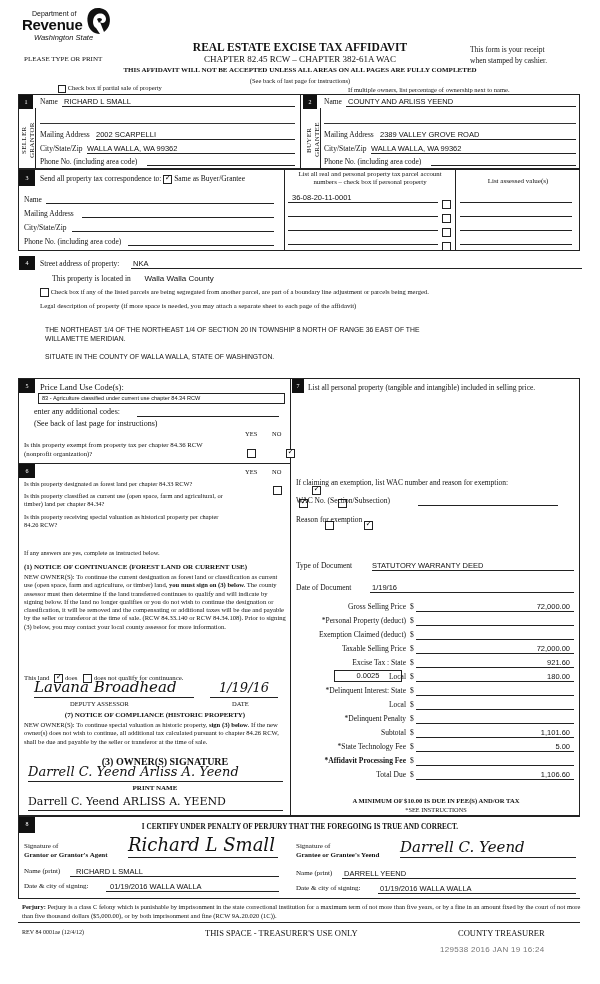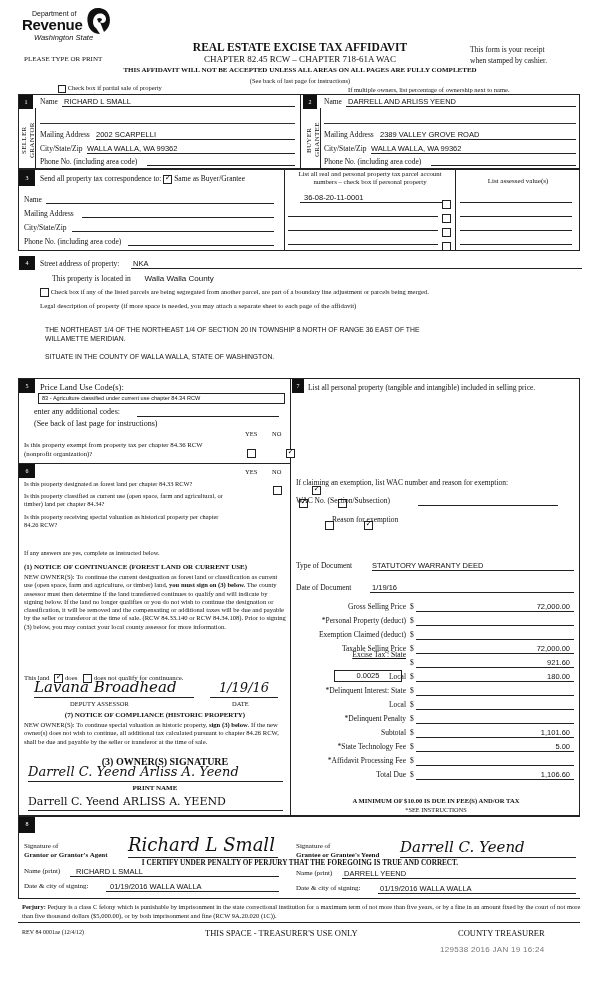--- a/index.html
+++ b/index.html
@@ -47,21 +47,21 @@
   <div class="abs sans bold" style="left:0;top:10px;font-size:15px;letter-spacing:-0.3px;">Revenue</div>
   <div class="abs sans" style="left:12px;top:27px;font-size:7.5px;font-style:italic;">Washington State</div>
   <svg class="abs" style="left:62px;top:0;" width="28" height="30" viewBox="0 0 28 30">
     <path d="M14 2 C5 2 2 10 4 18 C5 24 10 28 16 28 L12 22 C8 20 8 12 12 9 C16 6 22 8 22 13 C22 17 18 18 16 16 L20 26 C26 22 27 14 25 9 C23 4 19 2 14 2 Z" fill="#111"></path>
     <path d="M13 13 C15 11 18 12 18 14 L15 17 Z" fill="#111"></path>
   </svg>
 </div>
 
 <div class="abs" style="left:24px;top:55px;font-size:7px;">PLEASE TYPE OR PRINT</div>
 <div class="abs bold center" style="left:150px;width:300px;top:41px;font-size:11.5px;">REAL ESTATE EXCISE TAX AFFIDAVIT</div>
-<div class="abs center" style="left:150px;width:300px;top:54px;font-size:9px;">CHAPTER 82.45 RCW – CHAPTER 718-61A WAC</div>
+<div class="abs center" style="left:150px;width:300px;top:54px;font-size:9px;">CHAPTER 82.45 RCW – CHAPTER 382-61A WAC</div>
 <div class="abs" style="left:470px;top:45px;font-size:7.5px;">This form is your receipt</div>
 <div class="abs" style="left:470px;top:56px;font-size:7.5px;">when stamped by cashier.</div>
 <div class="abs bold center" style="left:60px;width:480px;top:66px;font-size:7px;">THIS AFFIDAVIT WILL NOT BE ACCEPTED UNLESS ALL AREAS ON ALL PAGES ARE FULLY COMPLETED</div>
 <div class="abs center" style="left:200px;width:200px;top:77px;font-size:6.5px;">(See back of last page for instructions)</div>
 <div class="abs lbl" style="left:58px;top:84px;font-size:6.5px;">
   <span class="cb" style="width:8px;height:8px;"></span>
   <span>Check box if partial sale of property</span>
 </div>
 <div class="abs" style="left:348px;top:86px;font-size:6.5px;">If multiple owners, list percentage of ownership next to name.</div>
 
@@ -94,21 +94,21 @@
   <span class="abs uline fill" style="left:107px;width:148px;top:0;height:9px;"></span>
 </div>
 
 
 <div class="num" style="left:303px;top:95px;">2</div>
 <div class="vlabel" style="left:305px;top:118px;height:44px;">
   <span>BUYER</span><br><span>GRANTEE</span>
 </div>
 <div class="abs lbl" style="left:324px;top:97px;width:252px;">
   <span>Name</span>
-  <span class="abs uline fill" style="left:22px;width:230px;top:0;padding-left:2px;">DARRELL AND ARLISS YEEND</span>
+  <span class="abs uline fill" style="left:22px;width:230px;top:0;padding-left:2px;">COUNTY AND ARLISS YEEND</span>
 </div>
 <div class="hline" style="left:324px;width:252px;top:123px;"></div>
 <div class="abs lbl" style="left:324px;top:130px;width:252px;">
   <span>Mailing Address</span>
   <span class="abs uline fill" style="left:56px;width:196px;top:0;">2389 VALLEY GROVE ROAD</span>
 </div>
 <div class="abs lbl" style="left:324px;top:144px;width:252px;">
   <span>City/State/Zip</span>
   <span class="abs uline fill" style="left:47px;width:205px;top:0;">WALLA WALLA, WA  99362</span>
 </div>
@@ -146,21 +146,21 @@
   <span class="abs uline" style="left:104px;width:146px;top:0;height:9px;"></span>
 </div>
 
 <div class="abs center" style="left:285px;width:170px;top:170px;font-size:6.8px;line-height:8px;">
   <span>List all real and personal property tax parcel account</span><br><span>numbers – check box if personal property</span>
 </div>
 <div class="abs center" style="left:456px;width:124px;top:177px;font-size:7px;">List assessed value(s)</div>
 
 
 <div class="abs" style="left:288px;top:193px;width:290px;height:12px;">
-  <span class="abs uline fill" style="left:12px;width:150px;top:0;height:10px;padding-left:4px;">36-08-20-11-0001</span>
+  <span class="abs uline fill" style="left:0;width:150px;top:0;height:10px;padding-left:4px;">36-08-20-11-0001</span>
   <span class="abs cb" style="left:154px;top:1px;"></span>
   <span class="abs uline" style="left:172px;width:112px;top:0;height:10px;"></span>
 </div>
 <div class="abs" style="left:288px;top:207px;width:290px;height:12px;">
   <span class="abs uline fill" style="left:0;width:150px;top:0;height:10px;"></span>
   <span class="abs cb" style="left:154px;top:1px;"></span>
   <span class="abs uline" style="left:172px;width:112px;top:0;height:10px;"></span>
 </div>
 <div class="abs" style="left:288px;top:221px;width:290px;height:12px;">
   <span class="abs uline fill" style="left:0;width:150px;top:0;height:10px;"></span>
@@ -262,21 +262,21 @@
 
 
 <div class="num" style="left:292px;top:379px;width:12px;">7</div>
 <div class="abs" style="left:308px;top:382px;width:260px;font-size:7.5px;line-height:12px;">List all  personal property (tangible and intangible) included in selling price.</div>
 
 <div class="abs" style="left:296px;top:478px;font-size:7.5px;white-space:nowrap;">If claiming an exemption, list WAC number and reason for exemption:</div>
 <div class="abs lbl" style="left:296px;top:496px;width:270px;font-size:7.5px;">
   <span>WAC No. (Section/Subsection)</span>
   <span class="abs uline" style="left:122px;width:140px;top:0;height:10px;"></span>
 </div>
-<div class="abs" style="left:296px;top:515px;font-size:7.5px;margin-left:36px;">Reason for exemption</div>
+<div class="abs" style="left:296px;top:515px;font-size:7.5px;">Reason for exemption</div>
 
 <div class="abs lbl" style="left:296px;top:561px;width:280px;font-size:7.5px;">
   <span>Type of Document</span>
   <span class="abs uline fill" style="left:76px;width:202px;top:0;">STATUTORY WARRANTY DEED</span>
 </div>
 <div class="abs lbl" style="left:296px;top:583px;width:280px;font-size:7.5px;">
   <span>Date of Document</span>
   <span class="abs uline fill" style="left:74px;width:204px;top:0;padding-left:2px;">1/19/16</span>
 </div>
 
@@ -291,21 +291,21 @@
   <div class="abs uline fill right" style="left:120px;width:158px;top:14px;height:10px;padding-right:4px;"></div>
 
   <div class="abs lbl right" style="left:0;width:110px;top:28px;font-size:7.5px;">Exemption Claimed (deduct)</div>
   <div class="abs lbl" style="left:114px;top:28px;font-size:7.5px;">$</div>
   <div class="abs uline fill right" style="left:120px;width:158px;top:28px;height:10px;padding-right:4px;"></div>
 
   <div class="abs lbl right" style="left:0;width:110px;top:42px;font-size:7.5px;">Taxable Selling Price</div>
   <div class="abs lbl" style="left:114px;top:42px;font-size:7.5px;">$</div>
   <div class="abs uline fill right" style="left:120px;width:158px;top:42px;height:10px;padding-right:4px;">72,000.00</div>
 
-  <div class="abs lbl right" style="left:0;width:110px;top:48px;font-size:7.5px;text-decoration:underline;">Excise Tax : State</div>
+  <div class="abs lbl right" style="left:0;width:110px;top:56px;font-size:7.5px;">Excise Tax : State</div>
   <div class="abs lbl" style="left:114px;top:56px;font-size:7.5px;">$</div>
   <div class="abs uline fill right" style="left:120px;width:158px;top:56px;height:10px;padding-right:4px;">921.60</div>
 
   <div class="abs sans center" style="left:38px;width:68px;top:68px;height:12px;border:1px solid #222;font-size:7.5px;line-height:10px;">0.0025</div>
   <div class="abs lbl right" style="left:0;width:110px;top:70px;font-size:7.5px;visibility:visible;">Local</div>
   <div class="abs lbl" style="left:114px;top:70px;font-size:7.5px;">$</div>
   <div class="abs uline fill right" style="left:120px;width:158px;top:70px;height:10px;padding-right:4px;">180.00</div>
 
   <div class="abs lbl right" style="left:0;width:110px;top:84px;font-size:7.5px;">*Delinquent Interest: State</div>
   <div class="abs lbl" style="left:114px;top:84px;font-size:7.5px;">$</div>
@@ -320,36 +320,36 @@
   <div class="abs uline fill right" style="left:120px;width:158px;top:112px;height:10px;padding-right:4px;"></div>
 
   <div class="abs lbl right" style="left:0;width:110px;top:126px;font-size:7.5px;">Subtotal</div>
   <div class="abs lbl" style="left:114px;top:126px;font-size:7.5px;">$</div>
   <div class="abs uline fill right" style="left:120px;width:158px;top:126px;height:10px;padding-right:4px;">1,101.60</div>
 
   <div class="abs lbl right" style="left:0;width:110px;top:140px;font-size:7.5px;">*State Technology Fee</div>
   <div class="abs lbl" style="left:114px;top:140px;font-size:7.5px;">$</div>
   <div class="abs uline fill right" style="left:120px;width:158px;top:140px;height:10px;padding-right:4px;">5.00</div>
 
-  <div class="abs lbl right" style="left:0;width:110px;top:154px;font-size:7.5px;">*Affidavit Processing Fee</div>
+  <div class="abs lbl right" style="left:0;width:110px;top:154px;font-size:7.5px;font-weight:bold;">*Affidavit Processing Fee</div>
   <div class="abs lbl" style="left:114px;top:154px;font-size:7.5px;">$</div>
   <div class="abs uline fill right" style="left:120px;width:158px;top:154px;height:10px;padding-right:4px;"></div>
 
   <div class="abs lbl right" style="left:0;width:110px;top:168px;font-size:7.5px;">Total Due</div>
   <div class="abs lbl" style="left:114px;top:168px;font-size:7.5px;">$</div>
   <div class="abs uline fill right" style="left:120px;width:158px;top:168px;height:10px;padding-right:4px;">1,106.60</div>
 </div>
 
 <div class="abs bold center" style="left:292px;width:288px;top:797px;font-size:6.6px;">A MINIMUM OF $10.00 IS DUE IN FEE(S) AND/OR TAX</div>
 <div class="abs center" style="left:292px;width:288px;top:806px;font-size:6.3px;">*SEE INSTRUCTIONS</div>
 
 
 <div class="box" style="left:18px;top:816px;width:562px;height:82px;border-bottom:none;border-right:none;"></div>
 <div class="num" style="left:19px;top:817px;width:16px;height:16px;">8</div>
-<div class="abs bold center" style="left:40px;width:520px;top:859px;font-size:7.2px;text-align:center;">I CERTIFY UNDER PENALTY OF PERJURY THAT THE FOREGOING IS TRUE AND CORRECT.</div>
+<div class="abs bold center" style="left:40px;width:520px;top:823px;font-size:7.2px;text-align:center;">I CERTIFY UNDER PENALTY OF PERJURY THAT THE FOREGOING IS TRUE AND CORRECT.</div>
 
 <div class="abs" style="left:24px;top:842px;font-size:7px;line-height:9px;">
   <div>Signature of</div>
   <div class="bold">Grantor or Grantor's Agent</div>
 </div>
 <div class="abs hand" style="left:128px;top:834px;width:150px;font-size:18px;height:24px;border-bottom:0.8px solid #222;white-space:nowrap;">Richard L Small</div>
 
 <div class="abs" style="left:296px;top:842px;font-size:7px;line-height:9px;">
   <div>Signature of</div>
   <div class="bold">Grantee or Grantee's Yeend</div>

